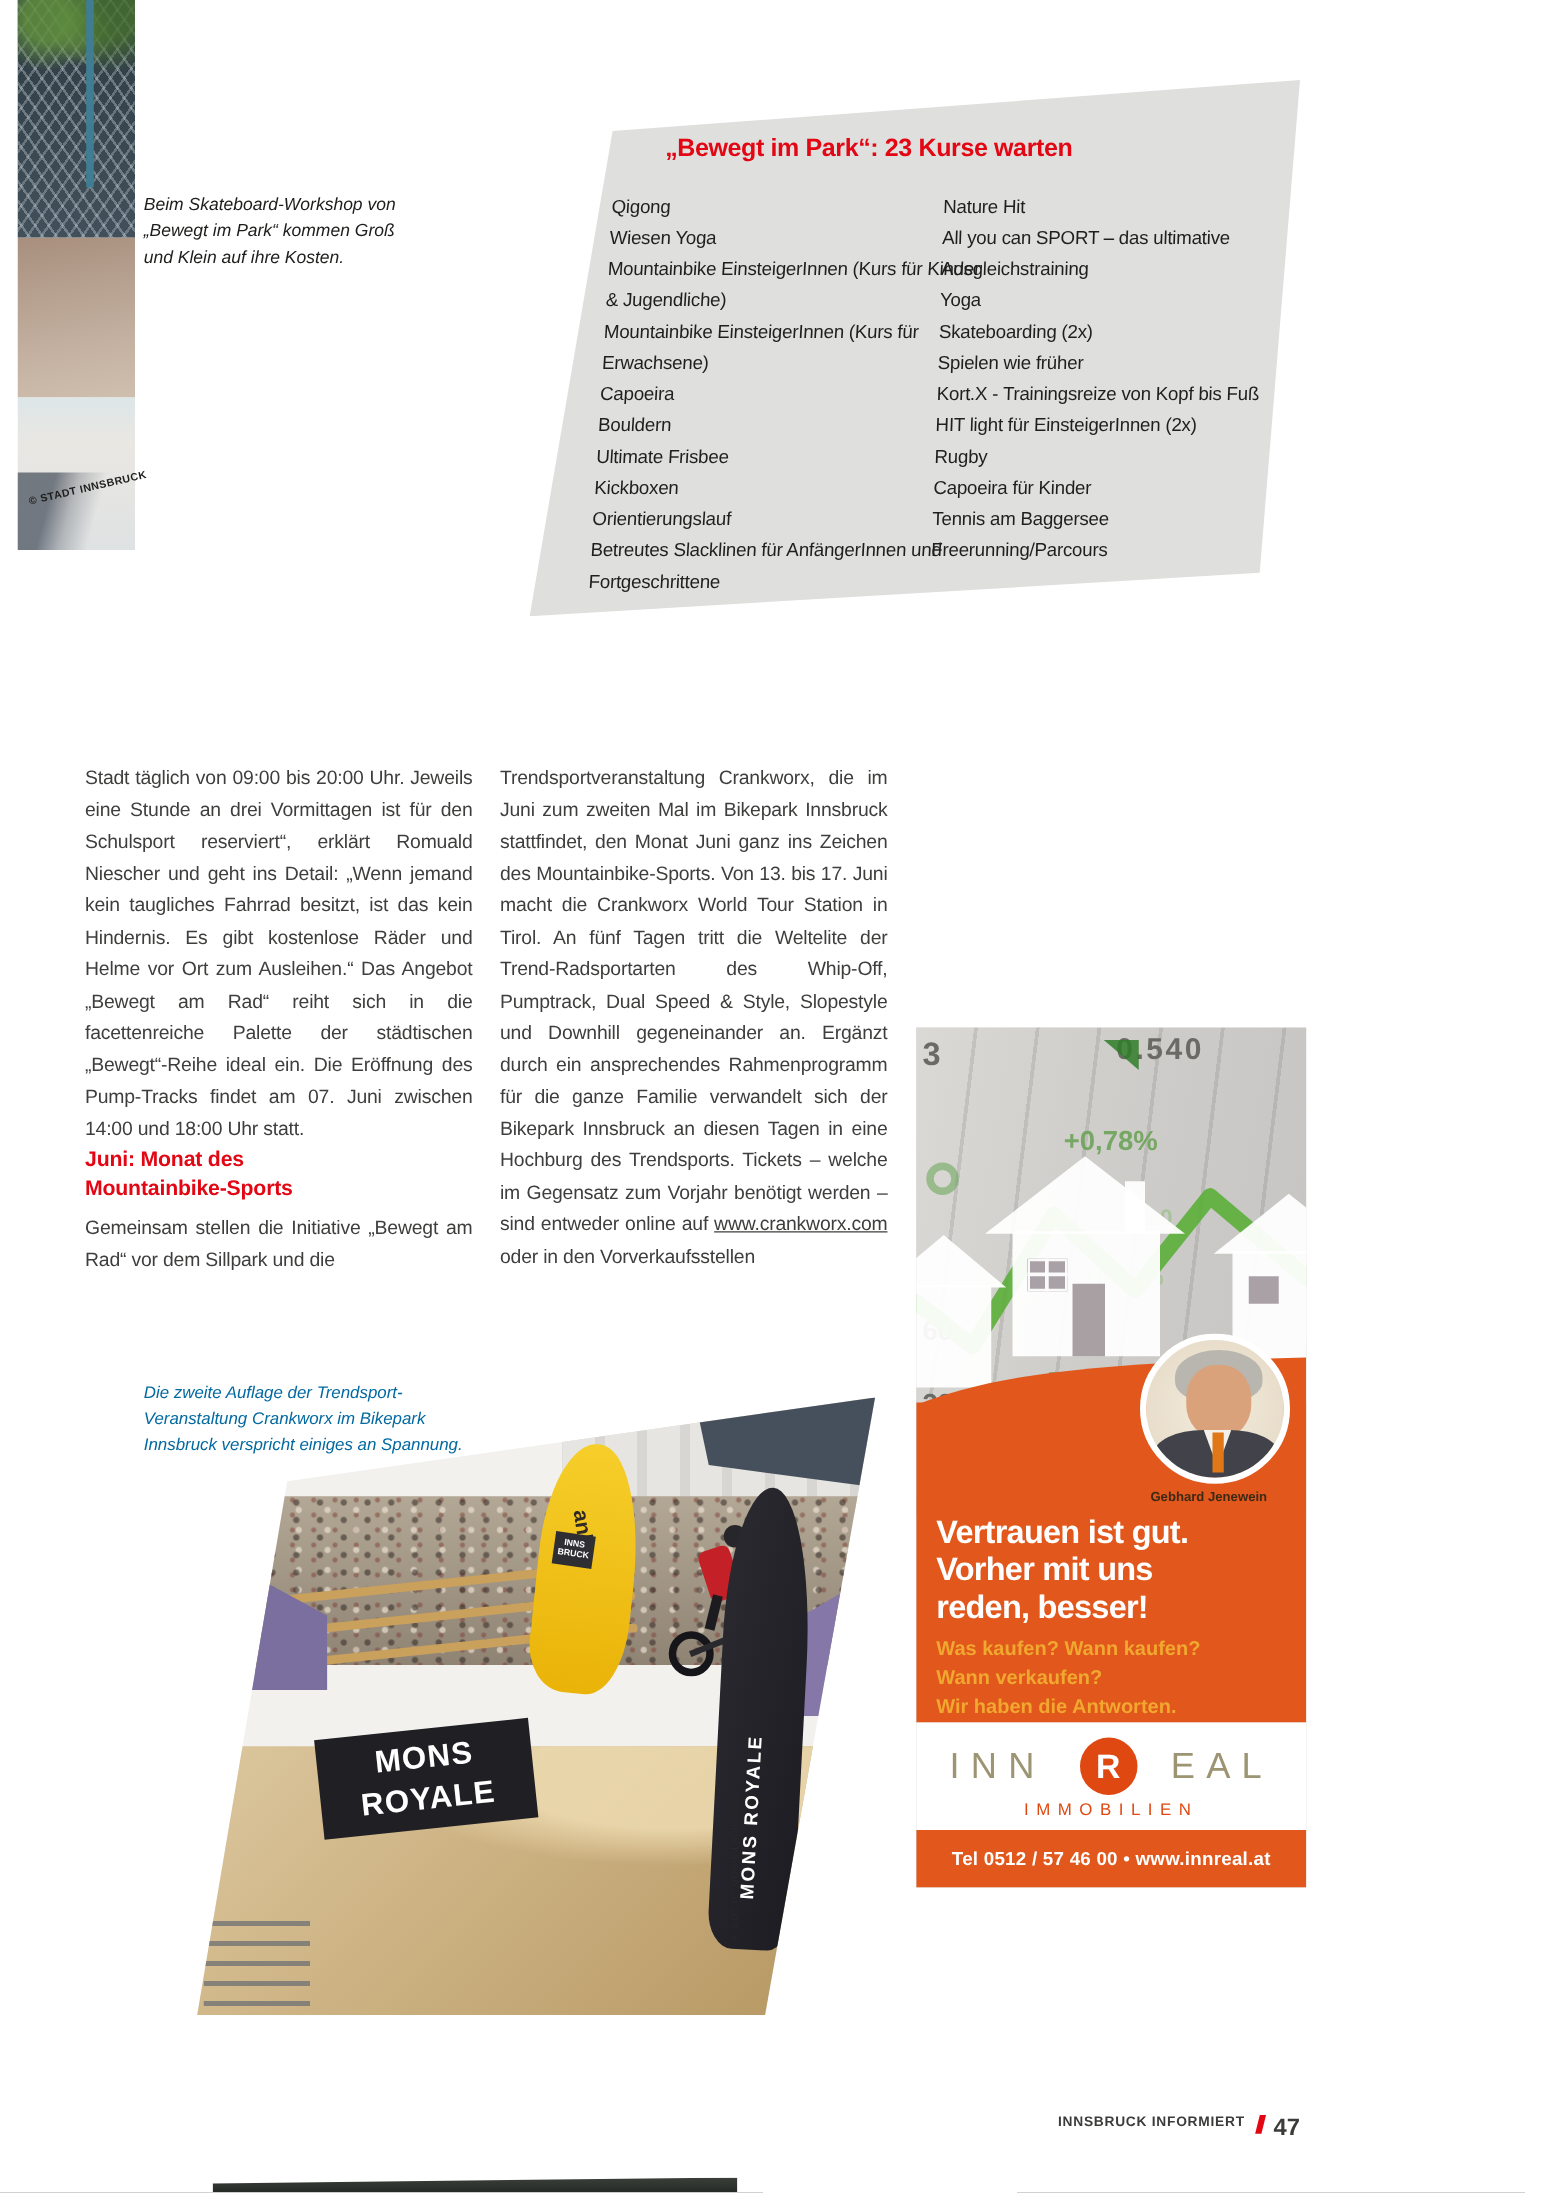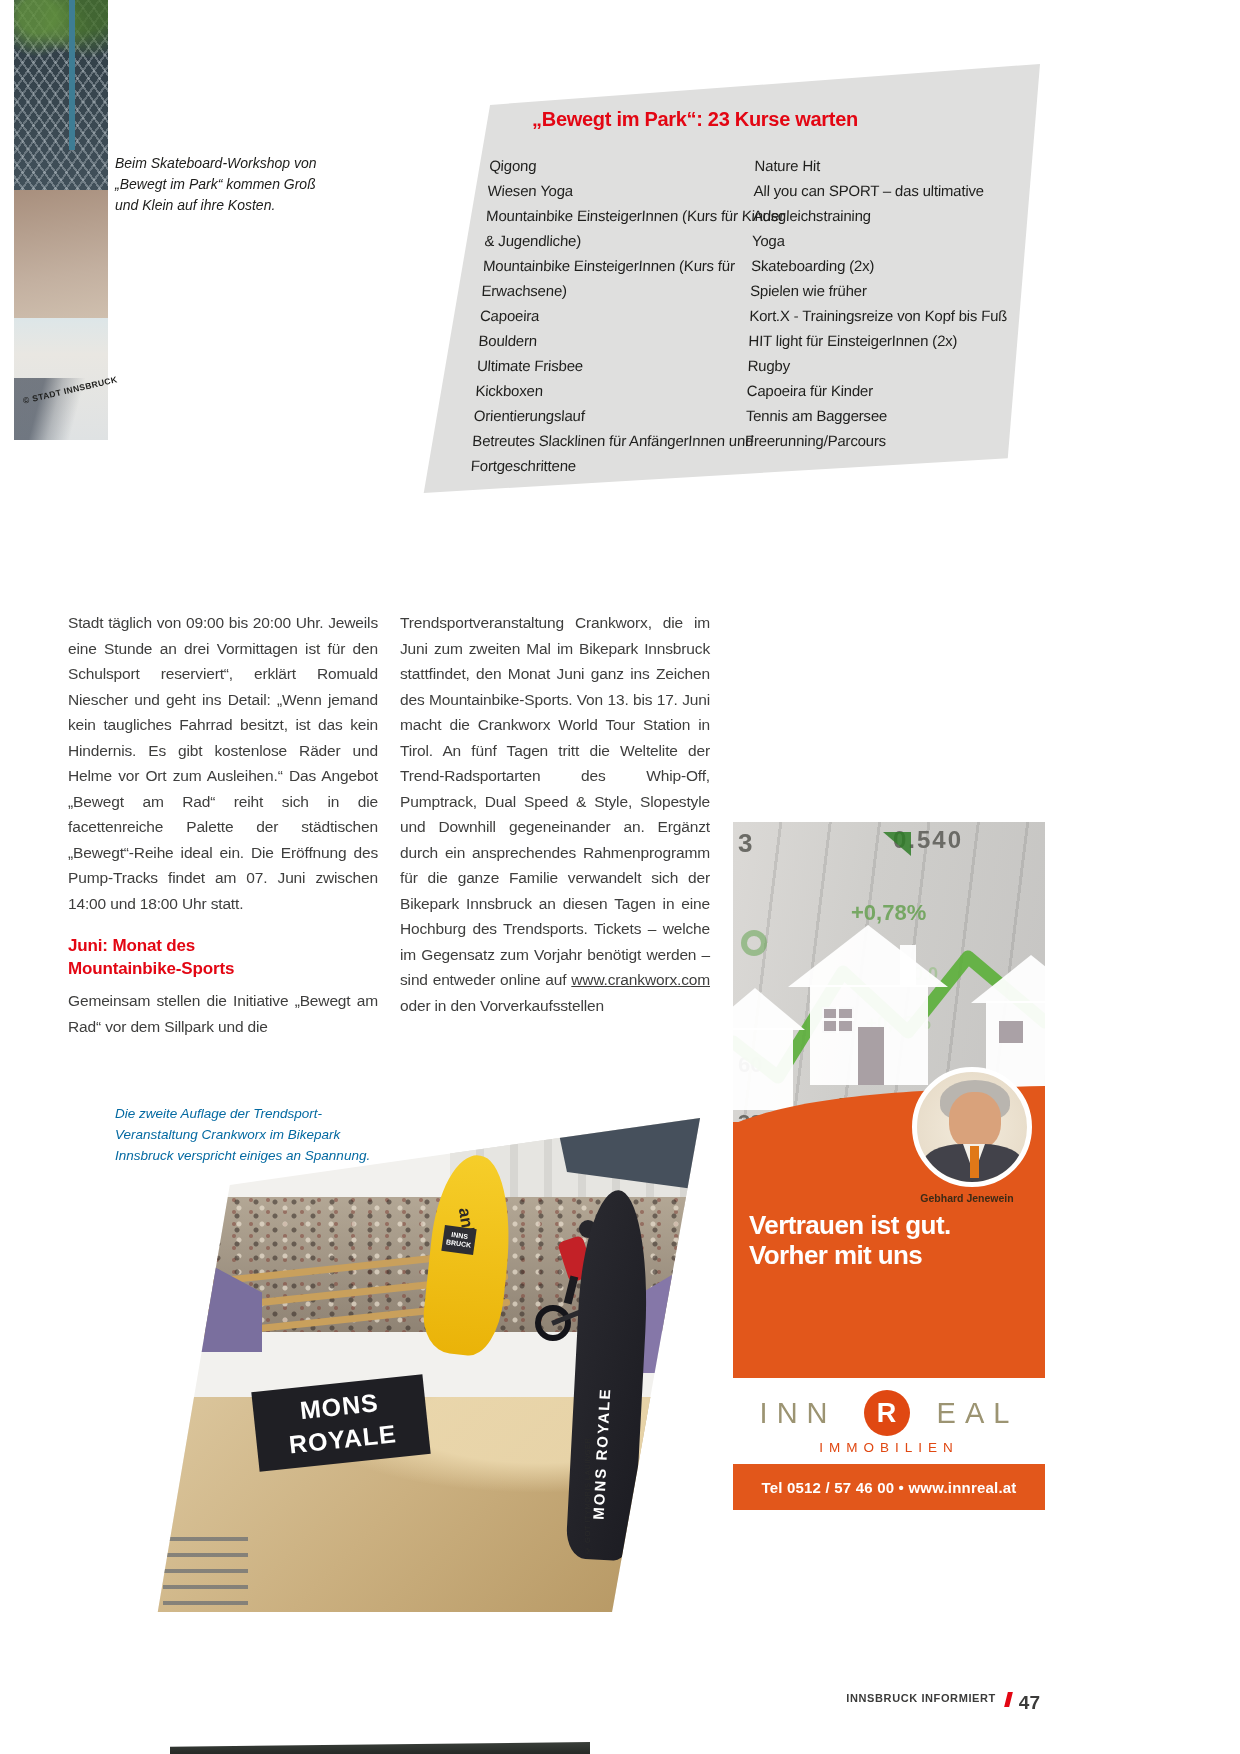--- a/index.html
+++ b/index.html
@@ -40,21 +40,21 @@
   .course-col-left { left:70px; width:300px; transform:skewX(-3.5deg); }
   .course-col-right { left:335px; width:260px; transform:skewX(-2deg); }
   .course-item { margin:0; }
 
   
   .col { position:absolute; top:610px; width:310px; font-size:15.5px; line-height:25.5px;
       color:#3e3e3d; text-align:justify; letter-spacing:-0.15px; }
   .col-1 { left:68px; }
   .col-2 { left:400px; }
   .col-3 { left:735px; width:308px; }
-  .subhead { margin-top:18px; margin-bottom:8px; font-size:17px; line-height:23px;
+  .subhead { margin-bottom:8px; font-size:17px; line-height:23px;
       font-weight:bold; color:#e30613; text-align:left; }
   .body-link { text-decoration:underline; }
   .author-mark { display:inline-block; width:4px; height:13px; background:#e30613;
       transform:skewX(-14deg); margin:0 3px -1px 7px; }
   .author-initials { font-size:9.5px; font-weight:bold; color:#4a4a48; letter-spacing:.5px;
       vertical-align:6px; }
 
   
   .caption-bottom { position:absolute; left:115px; top:1103px; width:285px; font-style:italic;
       font-size:13.5px; line-height:21px; color:#0369a1; }
@@ -324,20 +324,26 @@
       <div class="pt-hair"></div>
       <div class="pt-face"></div>
       <div class="pt-suit"></div>
       <div class="pt-shirt"></div>
       <div class="pt-tie"></div>
     </div>
     <div class="ad-agent">Gebhard Jenewein</div>
     <div class="ad-headline">
       <div>Vertrauen ist gut.</div>
       <div>Vorher mit uns</div>
+      <div>reden, besser!</div>
+    </div>
+    <div class="ad-sub">
+      <div>Was kaufen? Wann kaufen?</div>
+      <div>Wann verkaufen?</div>
+      <div>Wir haben die Antworten.</div>
     </div>
     <div class="ad-logo-box">
       <div class="brand-row">
         <span class="brand-letters">INN</span>
         <span class="brand-circle">R</span>
         <span class="brand-letters">EAL</span>
       </div>
       <div class="brand-tagline">IMMOBILIEN</div>
     </div>
     <div class="ad-contact">Tel 0512 / 57 46 00 • www.innreal.at</div>

